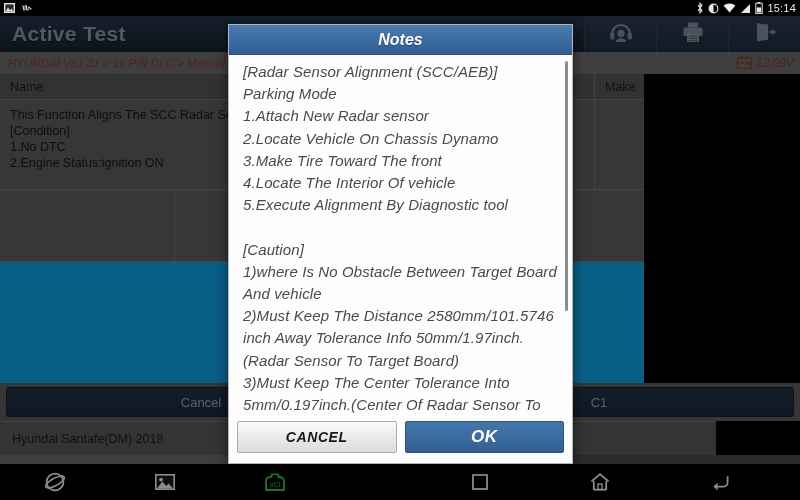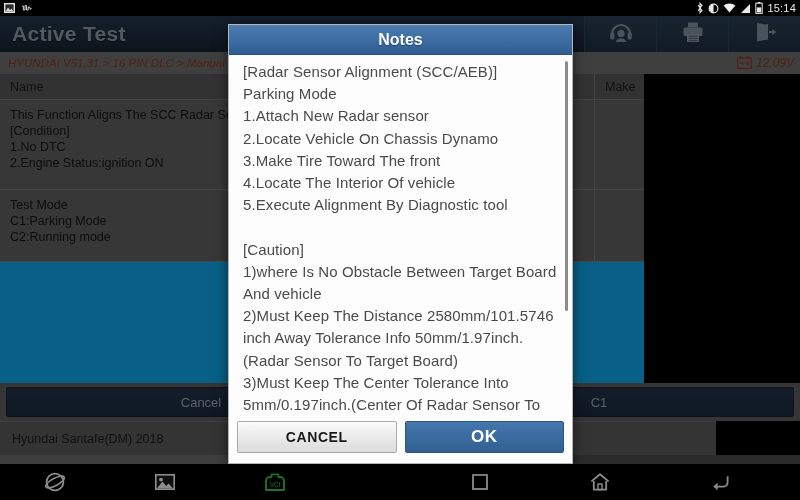--- a/index.html
+++ b/index.html
@@ -128,21 +128,21 @@
                padding-right: 20px; }
   .nav-btn { width: 110px; display: flex; align-items: center; justify-content: center; }
 
   
   .scrim { position: absolute; inset: 16px 0 0 0; background: rgba(0,0,0,.42); }
   .dialog {
     position: absolute; left: 228px; top: 24px; width: 345px; height: 440px;
     background: #fdfdfd;
     border: 1px solid #b6b6b6;
     box-shadow: 0 3px 12px rgba(0,0,0,.55);
-    display: flex; flex-direction: column;
+    display: flex; flex-direction: column; font-style: italic;
   }
   .dlg-title {
     height: 30px; flex: none;
     background: linear-gradient(to bottom, #4a7cb0 0%, #3d6da2 50%, #2f5d92 100%);
     color: #fff; font-size: 16px; font-weight: bold;
     display: flex; align-items: center; justify-content: center;
     border-bottom: 1px solid #2a5280;
     text-shadow: 0 1px 1px rgba(0,0,0,.35);
   }
   .dlg-body {
@@ -298,23 +298,20 @@
     <div class="tbl-row row-a">
       <div class="td c-name">This Function Aligns The SCC Radar Sensor
 [Condition]
 1.No DTC
 2.Engine Status:ignition ON</div>
       <div class="td c-value"></div>
       <div class="td c-unit"></div>
     </div>
 
     <div class="tbl-row row-b">
-      <div class="td c-name">Test Mode
-C1:Parking Mode
-C2:Running mode</div>
       <div class="td c-value"></div>
       <div class="td c-unit"></div>
     </div>
 
     <div class="row-fill"></div>
   </div>
 
   <div class="actions">
     <div class="act-btn">Cancel</div>
     <div class="act-btn">C1</div>

